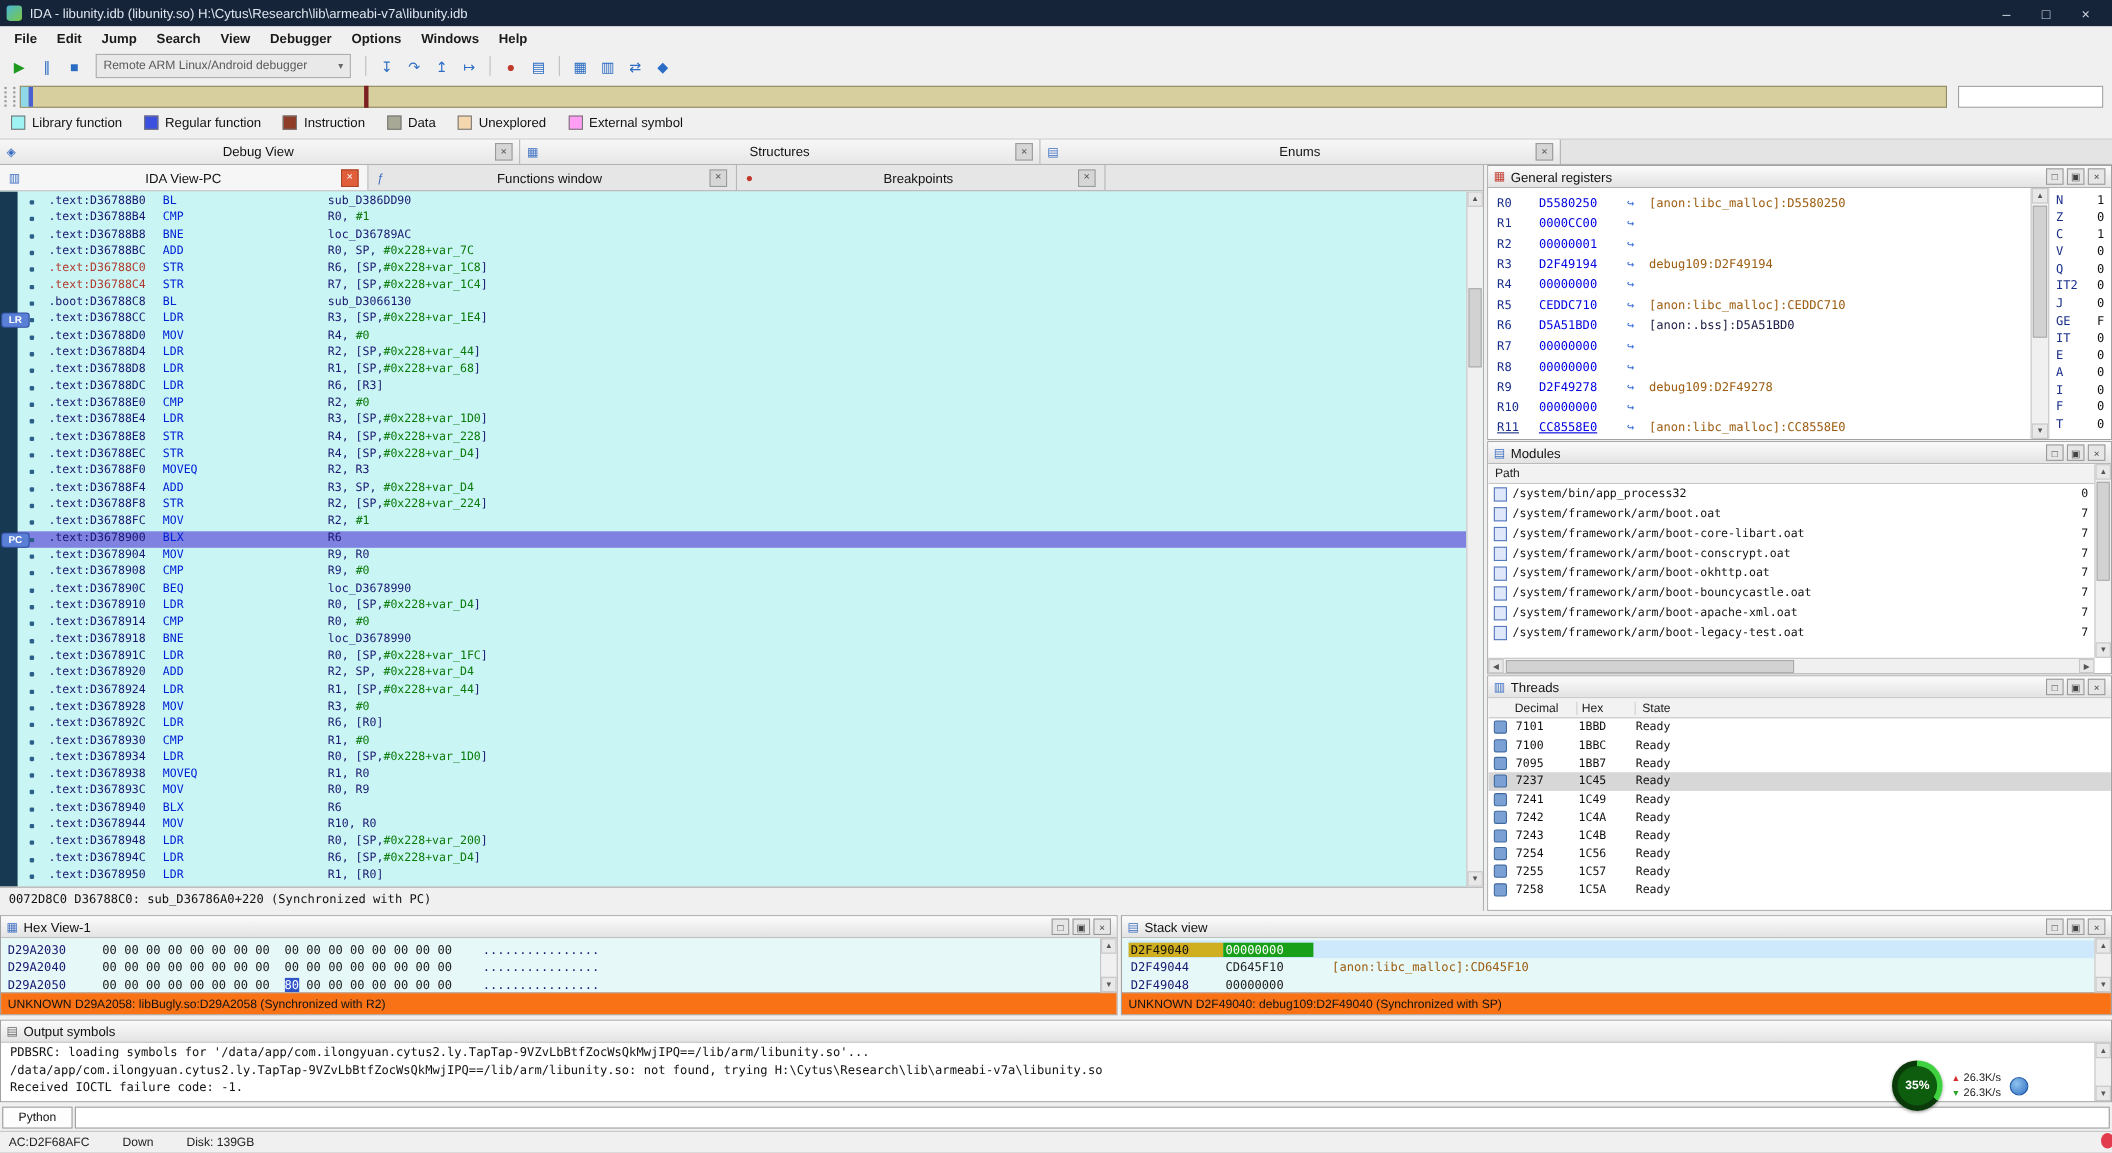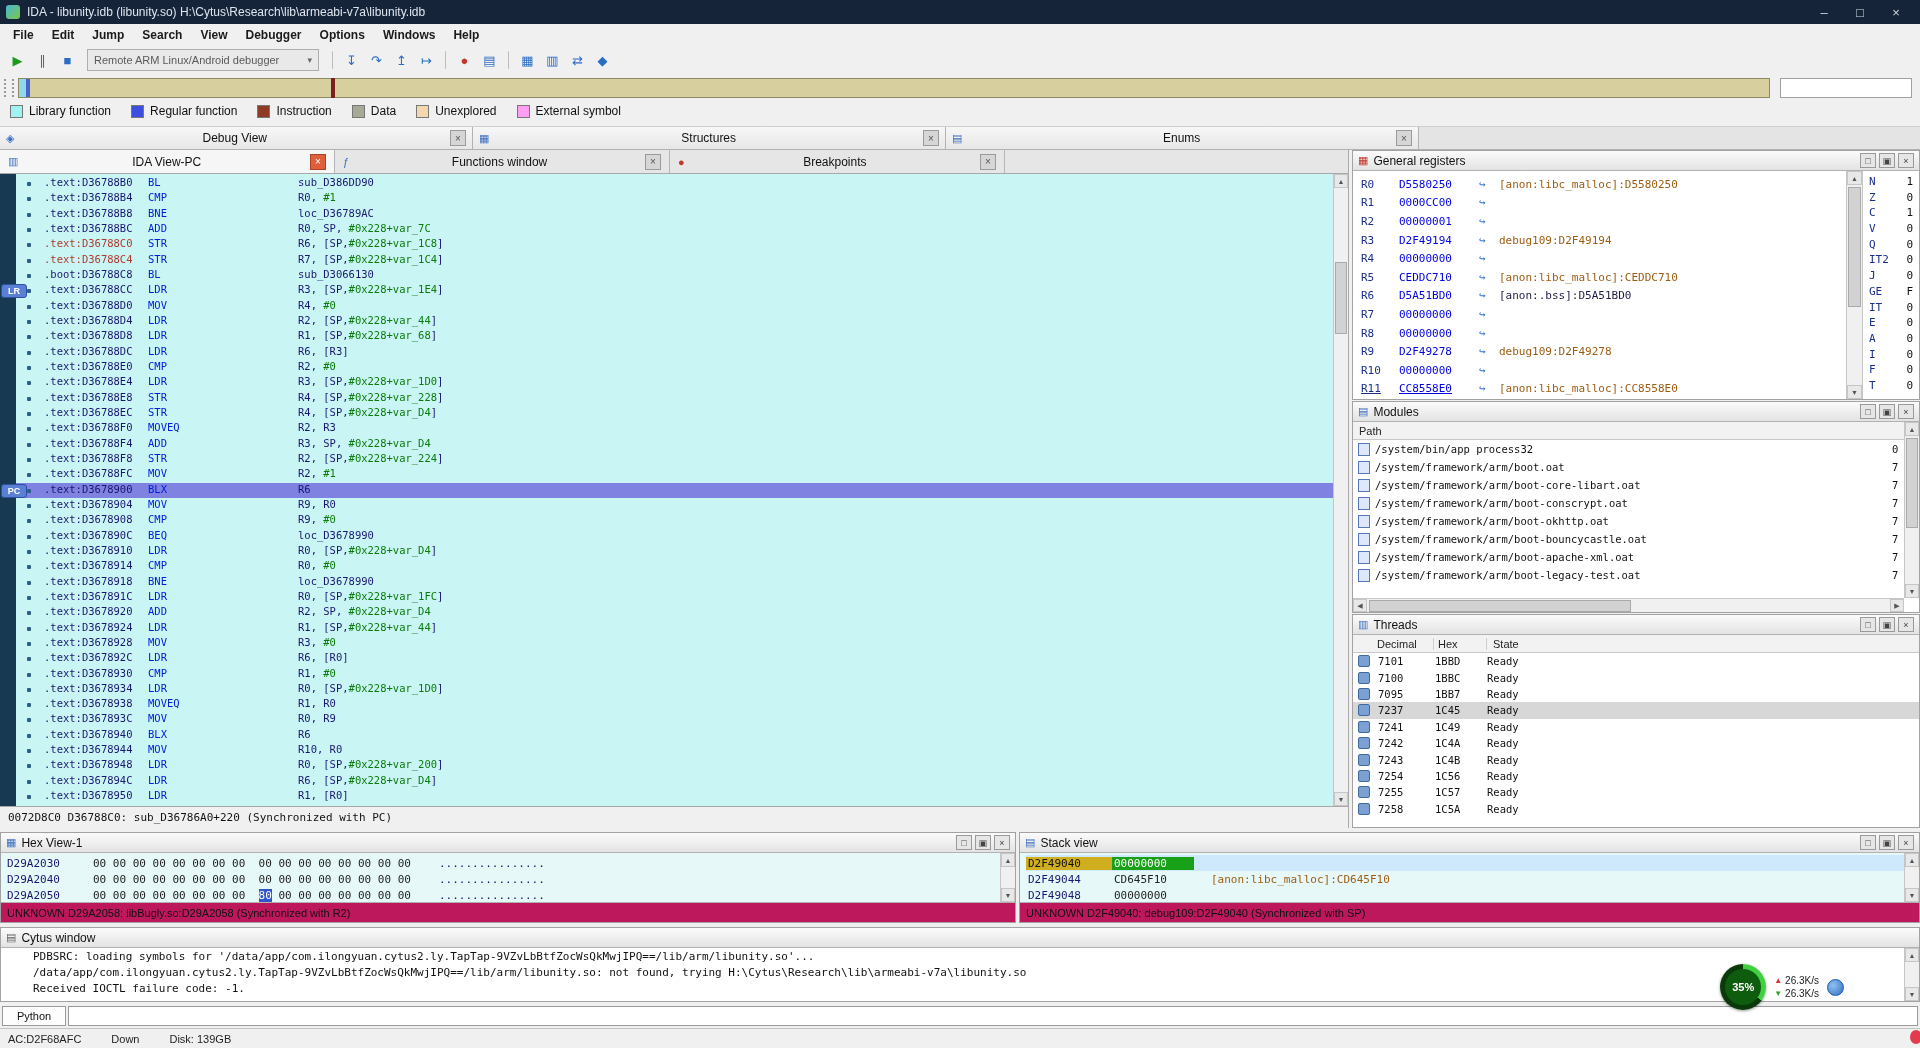--- a/index.html
+++ b/index.html
@@ -124,33 +124,33 @@
 
   
   .p-hex{left:0px;top:832px;width:1016px;height:91px;}
   .p-stack{left:1019px;top:832px;width:901px;height:91px;}
   .mem-body{position:absolute;top:20px;left:0;right:15px;bottom:20px;background:#e6f9f8;padding:2px 0 0 6px;box-sizing:border-box;overflow:hidden;}
   .mem-row{height:16px;display:flex;align-items:center;font-size:11px;white-space:pre;}
   .hx-addr{color:#1a1670;width:86px;flex:none;}
   .hx-bytes{color:#222;}
   .hx-hl{background:#2f55c8;color:#fff;}
   .hx-ascii{color:#1a1670;margin-left:28px;}
-  .mem-status{position:absolute;bottom:0;left:0;right:0;height:20px;background:#be185d;border-top:1px solid #b2b2b2;display:flex;align-items:center;padding-left:6px;font-size:11px;box-sizing:border-box;}
+  .mem-status{position:absolute;bottom:0;left:0;right:0;height:20px;background:#f97316;border-top:1px solid #b2b2b2;display:flex;align-items:center;padding-left:6px;font-size:11px;box-sizing:border-box;}
   .mem-vsb{top:20px;bottom:20px;right:0;}
   .st-addr{width:82px;flex:none;color:#1a1670;padding:0 2px;}
   .st-val{width:78px;flex:none;color:#222;padding:0 2px;}
   .st-map{color:#9c5d12;margin-left:17px;}
   .mem-row.sp{background:#cde9fb;}
   .mem-row.sp .st-addr{background:#cfae1f;color:#111;}
   .mem-row.sp .st-val{background:#18a018;color:#fff;}
 
   
   .p-out{left:0px;top:927px;width:1920px;height:75px;}
   .out-body{position:absolute;top:20px;left:0;right:15px;bottom:0;background:#fff;padding:2px 8px;box-sizing:border-box;overflow:hidden;}
-  .out-line{height:16px;font-size:11px;white-space:pre;color:#111;margin-left:24px;}
+  .out-line{height:16px;font-size:11px;white-space:pre;color:#111;}
   .out-vsb{top:20px;bottom:0;right:0;}
 
   
   .pyrow{position:absolute;top:1004px;left:0;width:100%;height:24px;display:flex;align-items:center;padding:0 2px;box-sizing:border-box;gap:2px;}
   .py-label{width:62px;height:18px;border:1px solid #9a9a9a;background:#fdfdfd;display:flex;align-items:center;justify-content:center;font-size:11px;flex:none;}
   .py-input{flex:1;height:18px;border:1px solid #9a9a9a;background:#fff;font-size:11px;padding:0 4px;outline:none;}
   .statusbar{position:absolute;top:1028px;left:0;width:100%;height:20px;background:#f0f0f0;border-top:1px solid #c4c4c4;display:flex;align-items:center;gap:30px;padding-left:8px;font-size:11px;box-sizing:border-box;color:#222;}
 
   
   .net-widget{position:absolute;right:76px;top:964px;display:flex;align-items:center;gap:8px;z-index:50;}
@@ -1043,21 +1043,21 @@
     <div class="sb-v mem-vsb">
       <span class="sb-arrow top">▲</span>
       <span class="sb-arrow bottom">▼</span>
     </div>
     <div class="mem-status">UNKNOWN D2F49040: debug109:D2F49040 (Synchronized with SP)</div>
   </div>
 
   <div class="panel p-out">
     <div class="ptitle">
       <span class="pt-icon" style="color:#666;">▤</span>
-      <span>Cytus window</span>
+      <span>Output symbols</span>
     </div>
     <div class="out-body mono">
 
         <div class="out-line">PDBSRC: loading symbols for '/data/app/com.ilongyuan.cytus2.ly.TapTap-9VZvLbBtfZocWsQkMwjIPQ==/lib/arm/libunity.so'...</div>
 
         <div class="out-line">/data/app/com.ilongyuan.cytus2.ly.TapTap-9VZvLbBtfZocWsQkMwjIPQ==/lib/arm/libunity.so: not found, trying H:\Cytus\Research\lib\armeabi-v7a\libunity.so</div>
 
         <div class="out-line">Received IOCTL failure code: -1.</div>
       </div>
     <div class="sb-v out-vsb">

